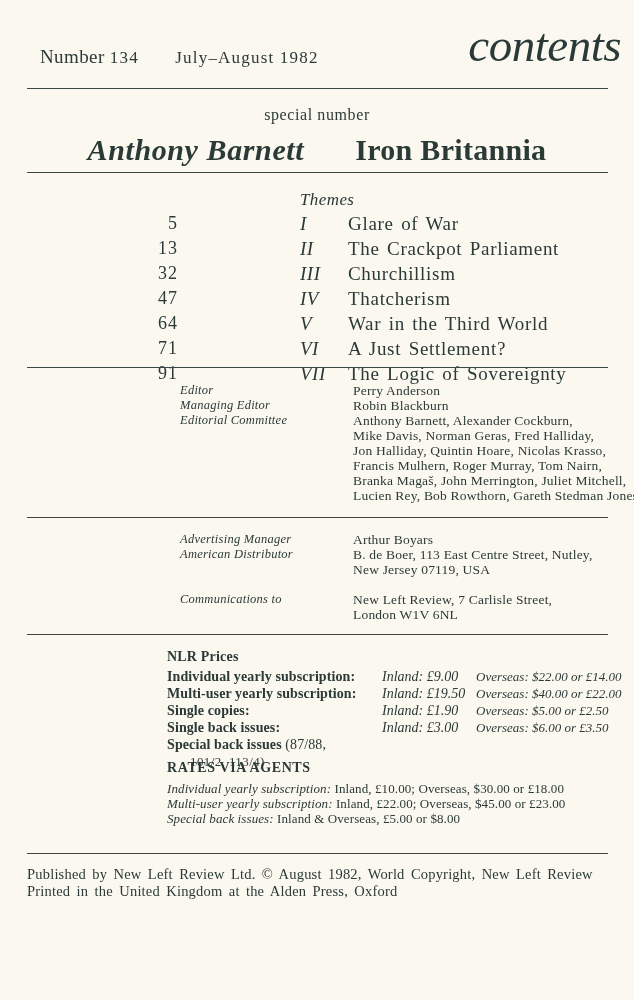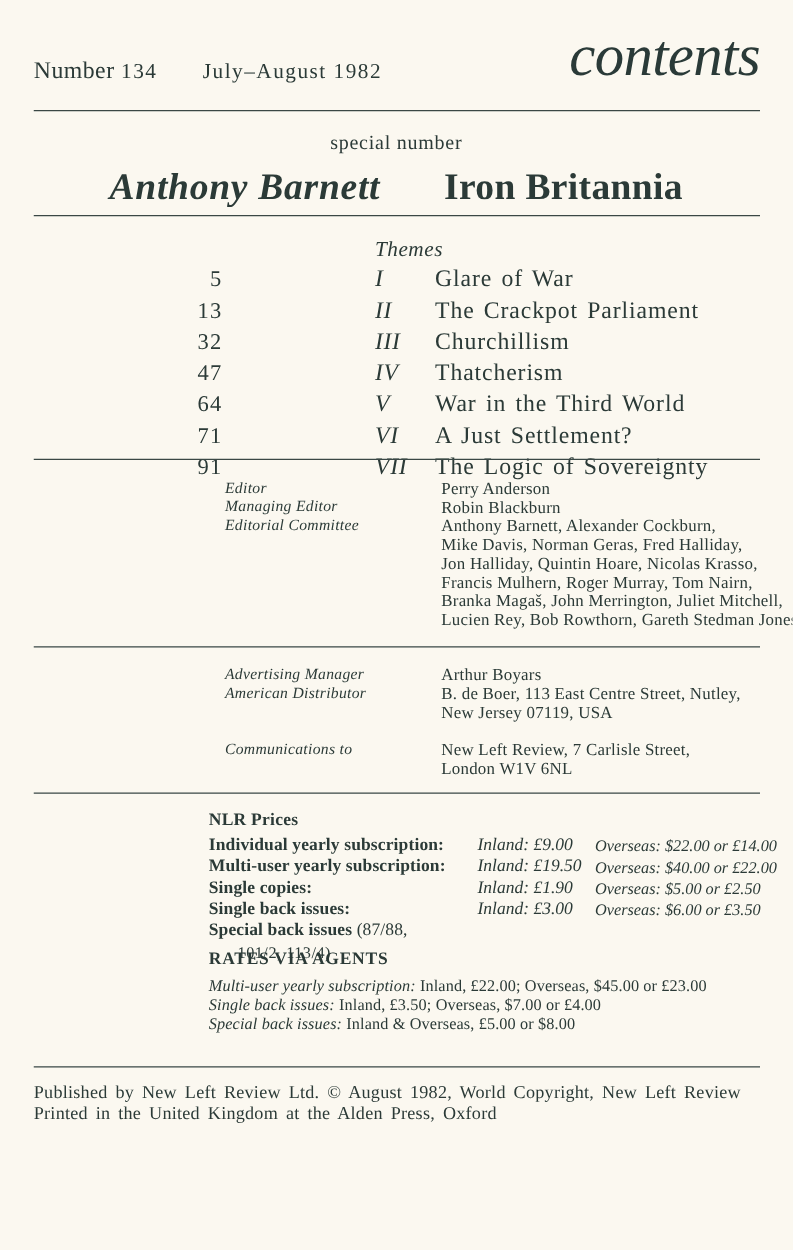--- a/index.html
+++ b/index.html
@@ -26,21 +26,21 @@
     position: absolute;
     left: 27px;
     width: 581px;
     height: 1px;
     background: #3a4745;
   }
 
   
   .masthead {
     position: absolute;
-    left: 27px;
+    left: 40px;
     top: 38px;
     width: 581px;
     height: 42px;
   }
   .issue-line {
     position: absolute;
     left: 0;
     top: 8px;
     font-size: 19px;
     letter-spacing: 0.4px;
@@ -406,24 +406,24 @@
       </span>
     </div>
     <div class="price-row" style="top:105px">
       <span class="price-sub">101/2, 113/4)</span>
     </div>
   </div>
 
   <div class="agents-head">RATES VIA AGENTS</div>
   <div class="agents">
     <div class="agent-row">
+      <span class="ital">Individual yearly subscription:</span><span> Inland, £10.00; Overseas, $30.00 or £18.00</span>
+    </div>
+    <div class="agent-row">
       <span class="ital">Multi-user yearly subscription:</span><span> Inland, £22.00; Overseas, $45.00 or £23.00</span>
-    </div>
-    <div class="agent-row">
-      <span class="ital">Single back issues:</span><span> Inland, £3.50; Overseas, $7.00 or £4.00</span>
     </div>
     <div class="agent-row">
       <span class="ital">Special back issues:</span><span> Inland &amp; Overseas, £5.00 or $8.00</span>
     </div>
   </div>
 
   <div class="rule" style="top:853px"></div>
 
   <div class="footer">
     <div>Published by New Left Review Ltd. © August 1982, World Copyright, New Left Review</div>

